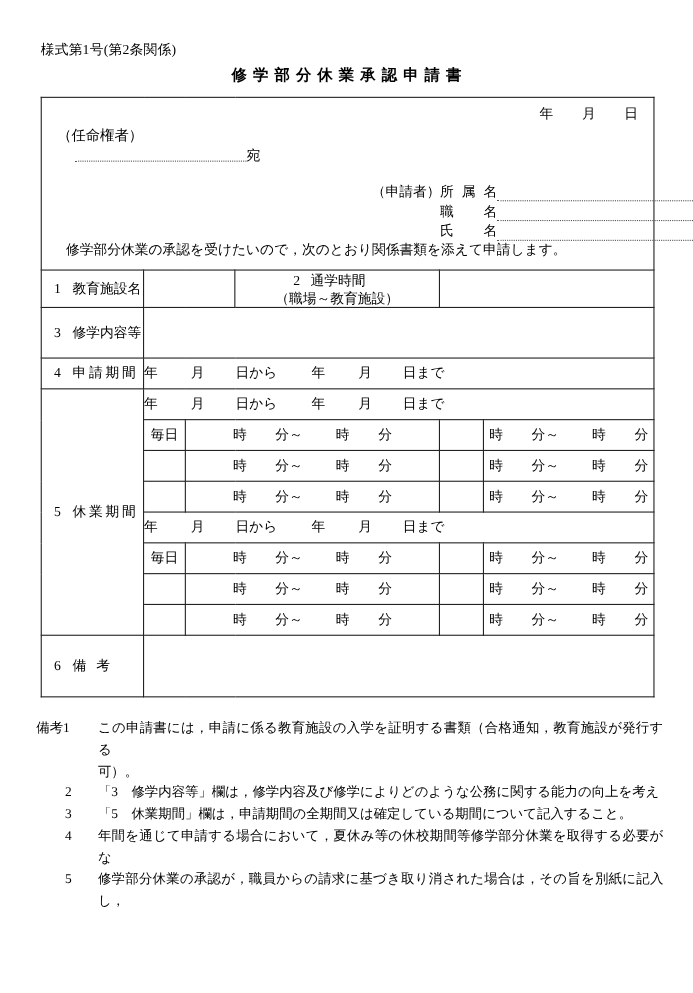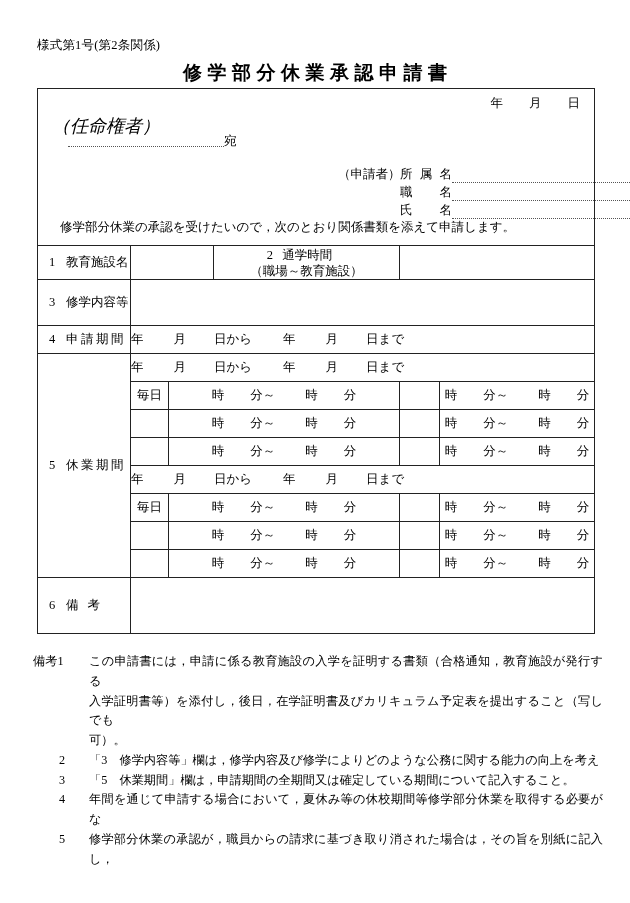--- a/index.html
+++ b/index.html
@@ -29,21 +29,21 @@
     font-size: 12.5px;
     letter-spacing: 0.2px;
     white-space: nowrap;
   }
   .doc-title {
     position: absolute;
     left: 0;
     top: 60px;
     width: 630px;
     text-align: center;
-    font-size: 19px;
+    font-size: 14px;
     font-weight: bold;
     letter-spacing: 5.5px;
     text-indent: 5.5px;
     white-space: nowrap;
   }
 
   
   .tbl {
     position: absolute;
     left: 37px;
@@ -73,23 +73,22 @@
     white-space: nowrap;
   }
   .date-line span { display: inline-block; }
   .sp-y { margin-right: 26px; }
   .sp-m { margin-right: 26px; }
 
   .appointer {
     position: absolute;
     left: 14px;
     top: 25px;
-    font-size: 18px;
-    white-space: nowrap;
-    font-style: italic;
+    font-size: 13px;
+    white-space: nowrap;
   }
   .addressee {
     position: absolute;
     left: 30px;
     top: 44px;
     font-size: 12.5px;
     white-space: nowrap;
   }
   .dots-addr {
     display: inline-block;
@@ -418,21 +417,20 @@
     </tr>
   </tbody>
     </table>
 
   <div class="notes">
 
     <div class="note">
       <span class="note-head w-first"><span>備考</span><span>1</span></span>
       <span class="note-body">
         <span class="ind">この申請書には，申請に係る教育施設の入学を証明する書類（合格通知，教育施設が発行する</span>
-        <span class="ind">入学証明書等）を添付し，後日，在学証明書及びカリキュラム予定表を提出すること（写しでも</span>
         <span class="ind">可）。</span>
       </span>
     </div>
 
     <div class="note">
       <span class="note-head w-rest">2</span>
       <span class="note-body">
         <span class="ind">「3　修学内容等」欄は，修学内容及び修学によりどのような公務に関する能力の向上を考え</span>
       </span>
     </div>

